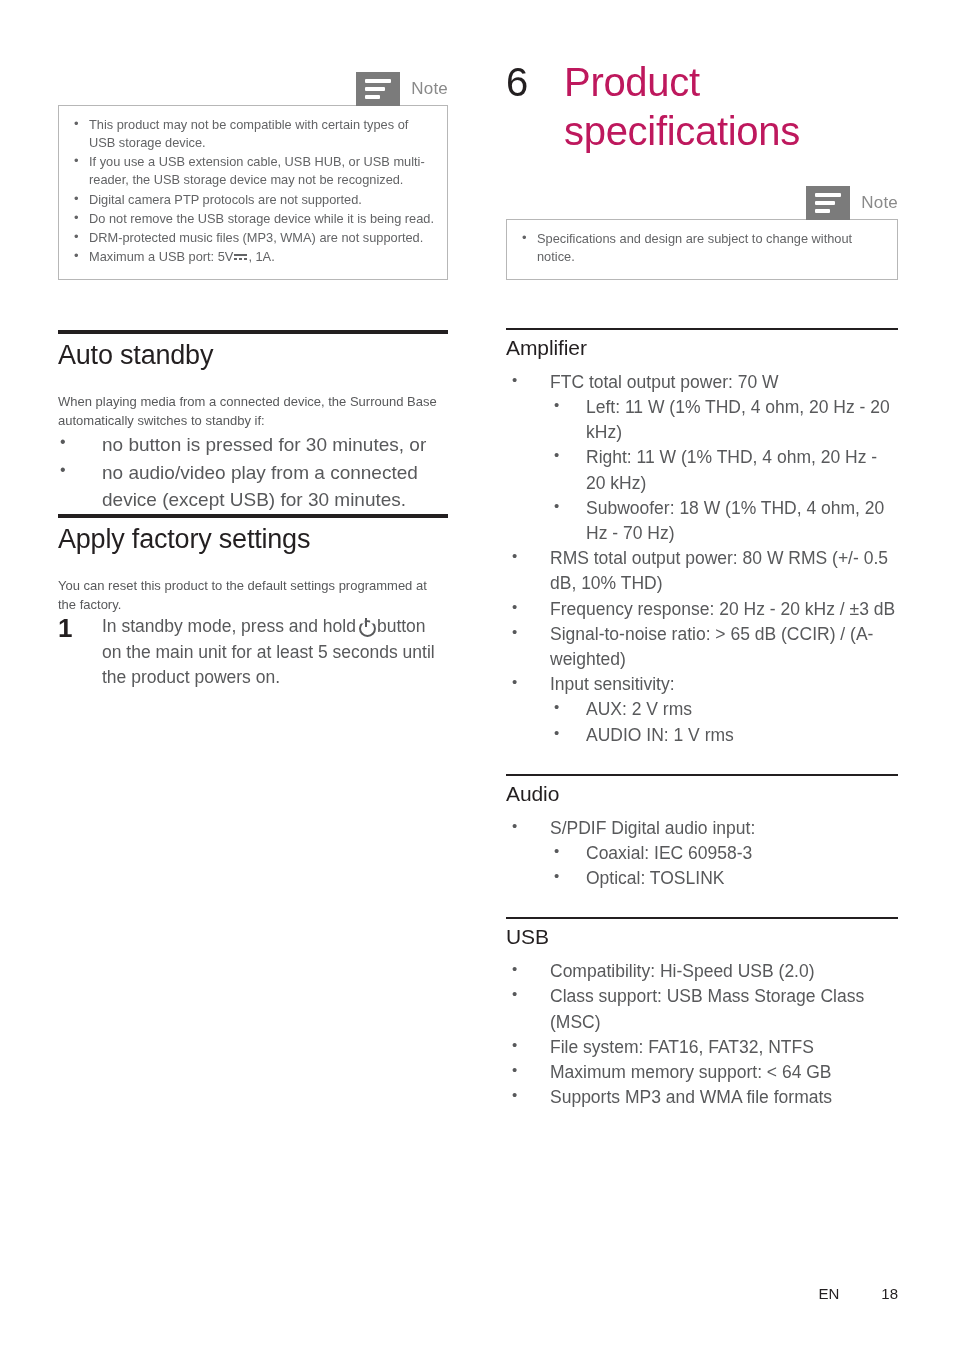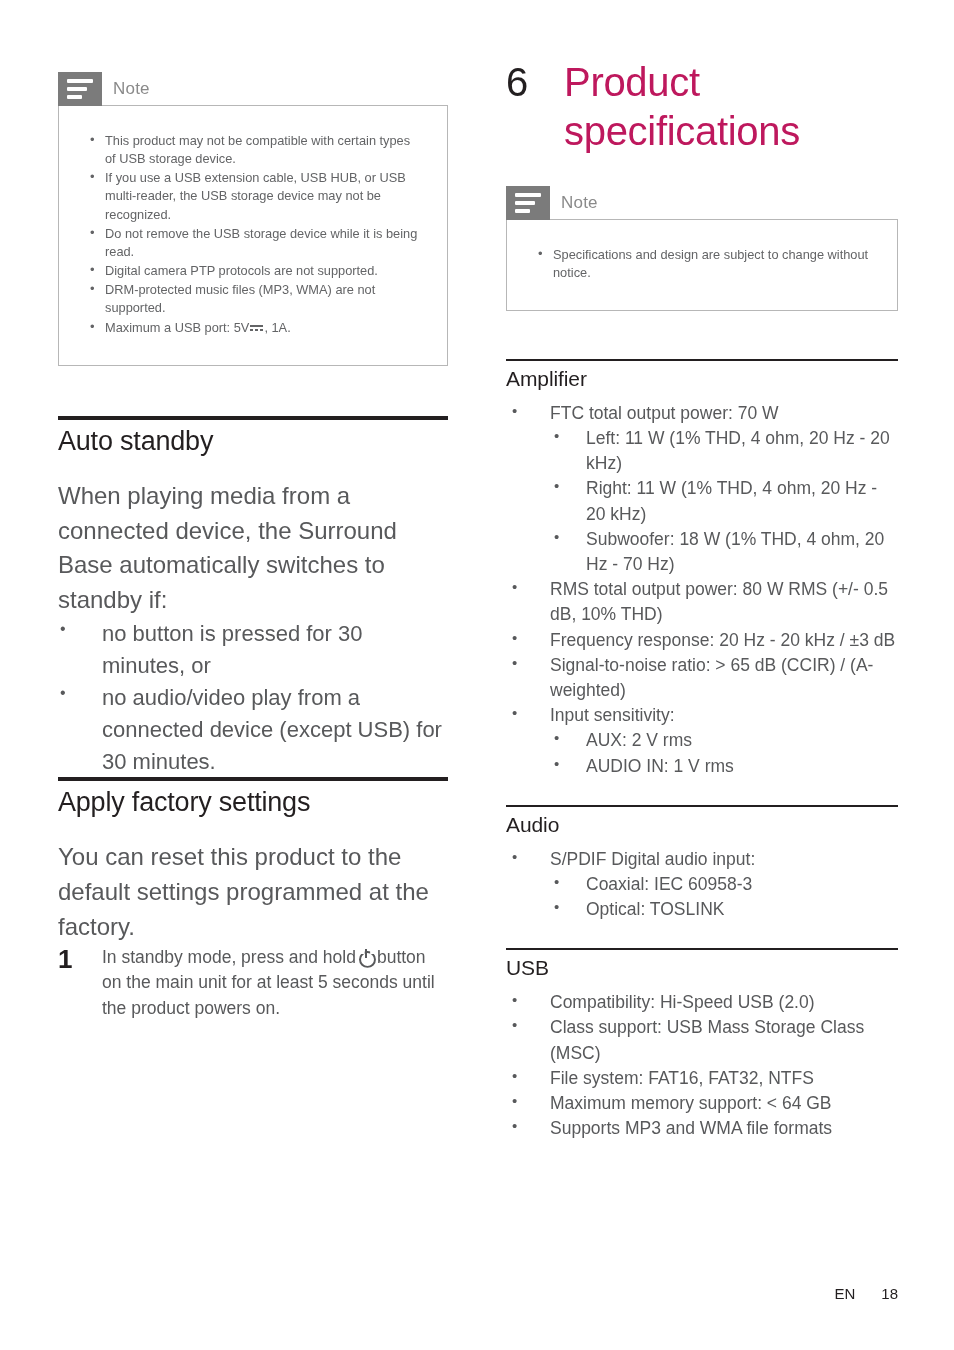--- a/index.html
+++ b/index.html
@@ -35,20 +35,21 @@
     top: 58px;
     width: 392px;
   }
 
   
   .note { position: relative; margin-bottom: 0; }
   .note-head {
     display: flex;
     align-items: center;
     height: 34px;
+    justify-content: flex-end;
   }
   .note-icon {
     width: 44px;
     height: 34px;
     background: #7b7b7b;
     display: flex;
     flex-direction: column;
     justify-content: center;
     align-items: flex-start;
     padding-left: 9px;
@@ -72,21 +73,21 @@
     padding-left: 11px;
     font-weight: 400;
   }
   .note-body {
     border: 1px solid #b7b7b7;
     border-top: 1px solid #b7b7b7;
     margin-top: -1px;
     padding: 10px 12px 12px 12px;
     box-sizing: border-box;
   }
-  .note-body ul { list-style: none; margin: 16px; padding: 0; }
+  .note-body ul { list-style: none; margin: 0; padding: 0; }
   .note-body li {
     position: relative;
     padding-left: 18px;
     font-size: 12.8px;
     line-height: 1.42;
     color: #636466;
     margin: 0 0 1px 0;
   }
   .note-body li::before {
     content: "\2022";
@@ -105,34 +106,34 @@
   }
   h2.h-left {
     font-size: 27px;
     font-weight: 400;
     color: #231f20;
     margin: 0 0 22px 0;
     letter-spacing: -0.2px;
     line-height: 1.15;
   }
   .body-p {
-    font-size: 24px;
+    font-size: 13px;
     line-height: 1.45;
     color: #58595b;
     margin: 0;
   }
   ul.plain {
     list-style: none;
     margin: 0;
     padding: 0;
   }
   ul.plain > li {
     position: relative;
     padding-left: 44px;
-    font-size: 22px;
+    font-size: 19px;
     line-height: 1.45;
     color: #58595b;
     margin: 0;
   }
   ul.plain > li::before {
     content: "\2022";
     position: absolute;
     left: 2px;
     top: -1px;
     font-size: 16px;
@@ -231,21 +232,21 @@
   .sec:last-child { margin-bottom: 0; }
 
   
   .footer {
     position: absolute;
     right: 56px;
     bottom: 48px;
     font-size: 15px;
     color: #231f20;
     display: flex;
-    gap: 26px;
+    gap: 42px;
     align-items: baseline;
   }
   .footer .pg { color: #231f20; }
 
   
   .sym-dc {
     display: inline-block;
     width: 13px;
     height: 9px;
     position: relative;
@@ -307,22 +308,22 @@
           <i></i>
             <i></i>
             <i></i>
         </span>
         <span class="note-title">Note</span>
       </div>
       <div class="note-body">
         <ul>
           <li>This product may not be compatible with certain types of USB storage device.</li>
           <li>If you use a USB extension cable, USB HUB, or USB multi-reader, the USB storage device may not be recognized.</li>
+          <li>Digital camera PTP protocols are not supported.</li>
           <li>Do not remove the USB storage device while it is being read.</li>
-          <li>Digital camera PTP protocols are not supported.</li>
           <li>DRM-protected music files (MP3, WMA) are not supported.</li>
           <li><span>Maximum a USB port: 5V</span><span class="sym-dc"></span><span>, 1A.</span></li>
         </ul>
       </div>
     </div>
 
     <div style="margin-top:50px;">
       <div class="rule-thick"></div>
       <h2 class="h-left">Auto standby</h2>
       <p class="body-p">When playing media from a connected device, the Surround Base automatically switches to standby if:</p>

